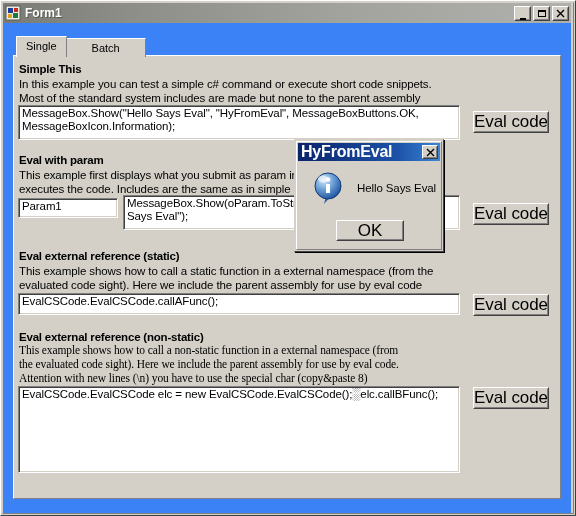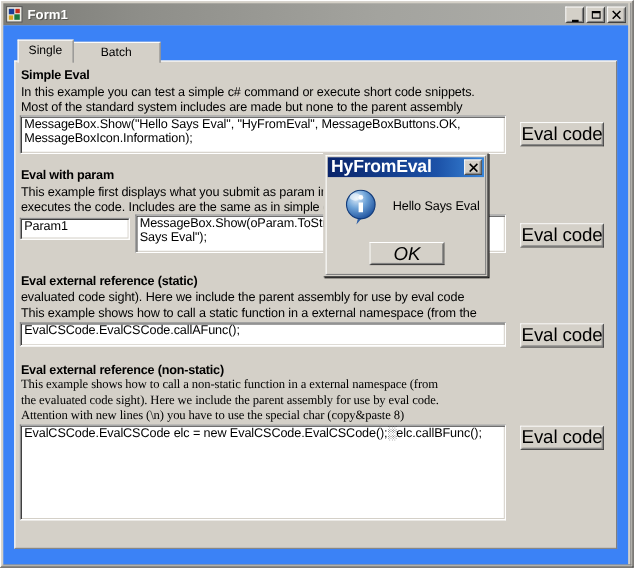--- a/index.html
+++ b/index.html
@@ -263,21 +263,21 @@
     position: absolute;
     left: 62px; top: 42px;
     font-size: 11.5px;
     color: #000;
     white-space: nowrap;
     letter-spacing: -0.1px;
   }
   #dialog-ok {
     position: absolute;
     left: 41px; top: 80px;
-    width: 68px; height: 21px; font-style: italic;
+    width: 68px; height: 21px;
   }
 </style>
 </head>
 <body>
 
 <div id="window">
   <div id="window-inner"></div>
 
   <div id="titlebar">
     <div id="title-icon">
@@ -316,21 +316,21 @@
       <div class="tab active">
         <span>Single</span>
       </div>
       <div class="tab">
         <span>Batch</span>
       </div>
     </div>
 
     <div id="tabpage"></div>
 
-    <div class="section-title" style="left:16px; top:40px;">Simple Eval</div>
+    <div class="section-title" style="left:16px; top:40px;">Simple This</div>
     <div class="section-desc" style="left:16px; top:54px;">
       <div>In this example you can test a simple c# command or execute short code snippets.</div>
       <div>Most of the standard system includes are made but none to the parent assembly</div>
     </div>
     <div class="textbox" style="left:15px; top:82px; width:442px; height:35px;">
       <div class="line">MessageBox.Show("Hello Says Eval", "HyFromEval", MessageBoxButtons.OK,</div>
       <div class="line">MessageBoxIcon.Information);</div>
     </div>
     <div class="button" style="left:470px; top:88px; width:76px; height:22px;">
       <span>Eval code</span>
@@ -347,22 +347,22 @@
     <div class="textbox" style="left:120px; top:172px; width:337px; height:35px;">
       <div class="line">MessageBox.Show(oParam.ToString() + " Hello</div>
       <div class="line">Says Eval");</div>
     </div>
     <div class="button" style="left:470px; top:180px; width:76px; height:22px;">
       <span>Eval code</span>
     </div>
 
     <div class="section-title" style="left:16px; top:227px;">Eval external reference (static)</div>
     <div class="section-desc" style="left:16px; top:241px;">
+      <div>This example shows how to call a static function in a external namespace (from the</div>
       <div>evaluated code sight). Here we include the parent assembly for use by eval code</div>
-      <div>This example shows how to call a static function in a external namespace (from the</div>
     </div>
     <div class="textbox" style="left:15px; top:270px; width:442px; height:22px;">
       <div class="line">EvalCSCode.EvalCSCode.callAFunc();</div>
     </div>
     <div class="button" style="left:470px; top:271px; width:76px; height:22px;">
       <span>Eval code</span>
     </div>
 
     <div class="section-title" style="left:16px; top:308px;">Eval external reference (non-static)</div>
     <div class="section-desc" style="left:16px; top:320px;font-family:Liberation Serif, serif;">

